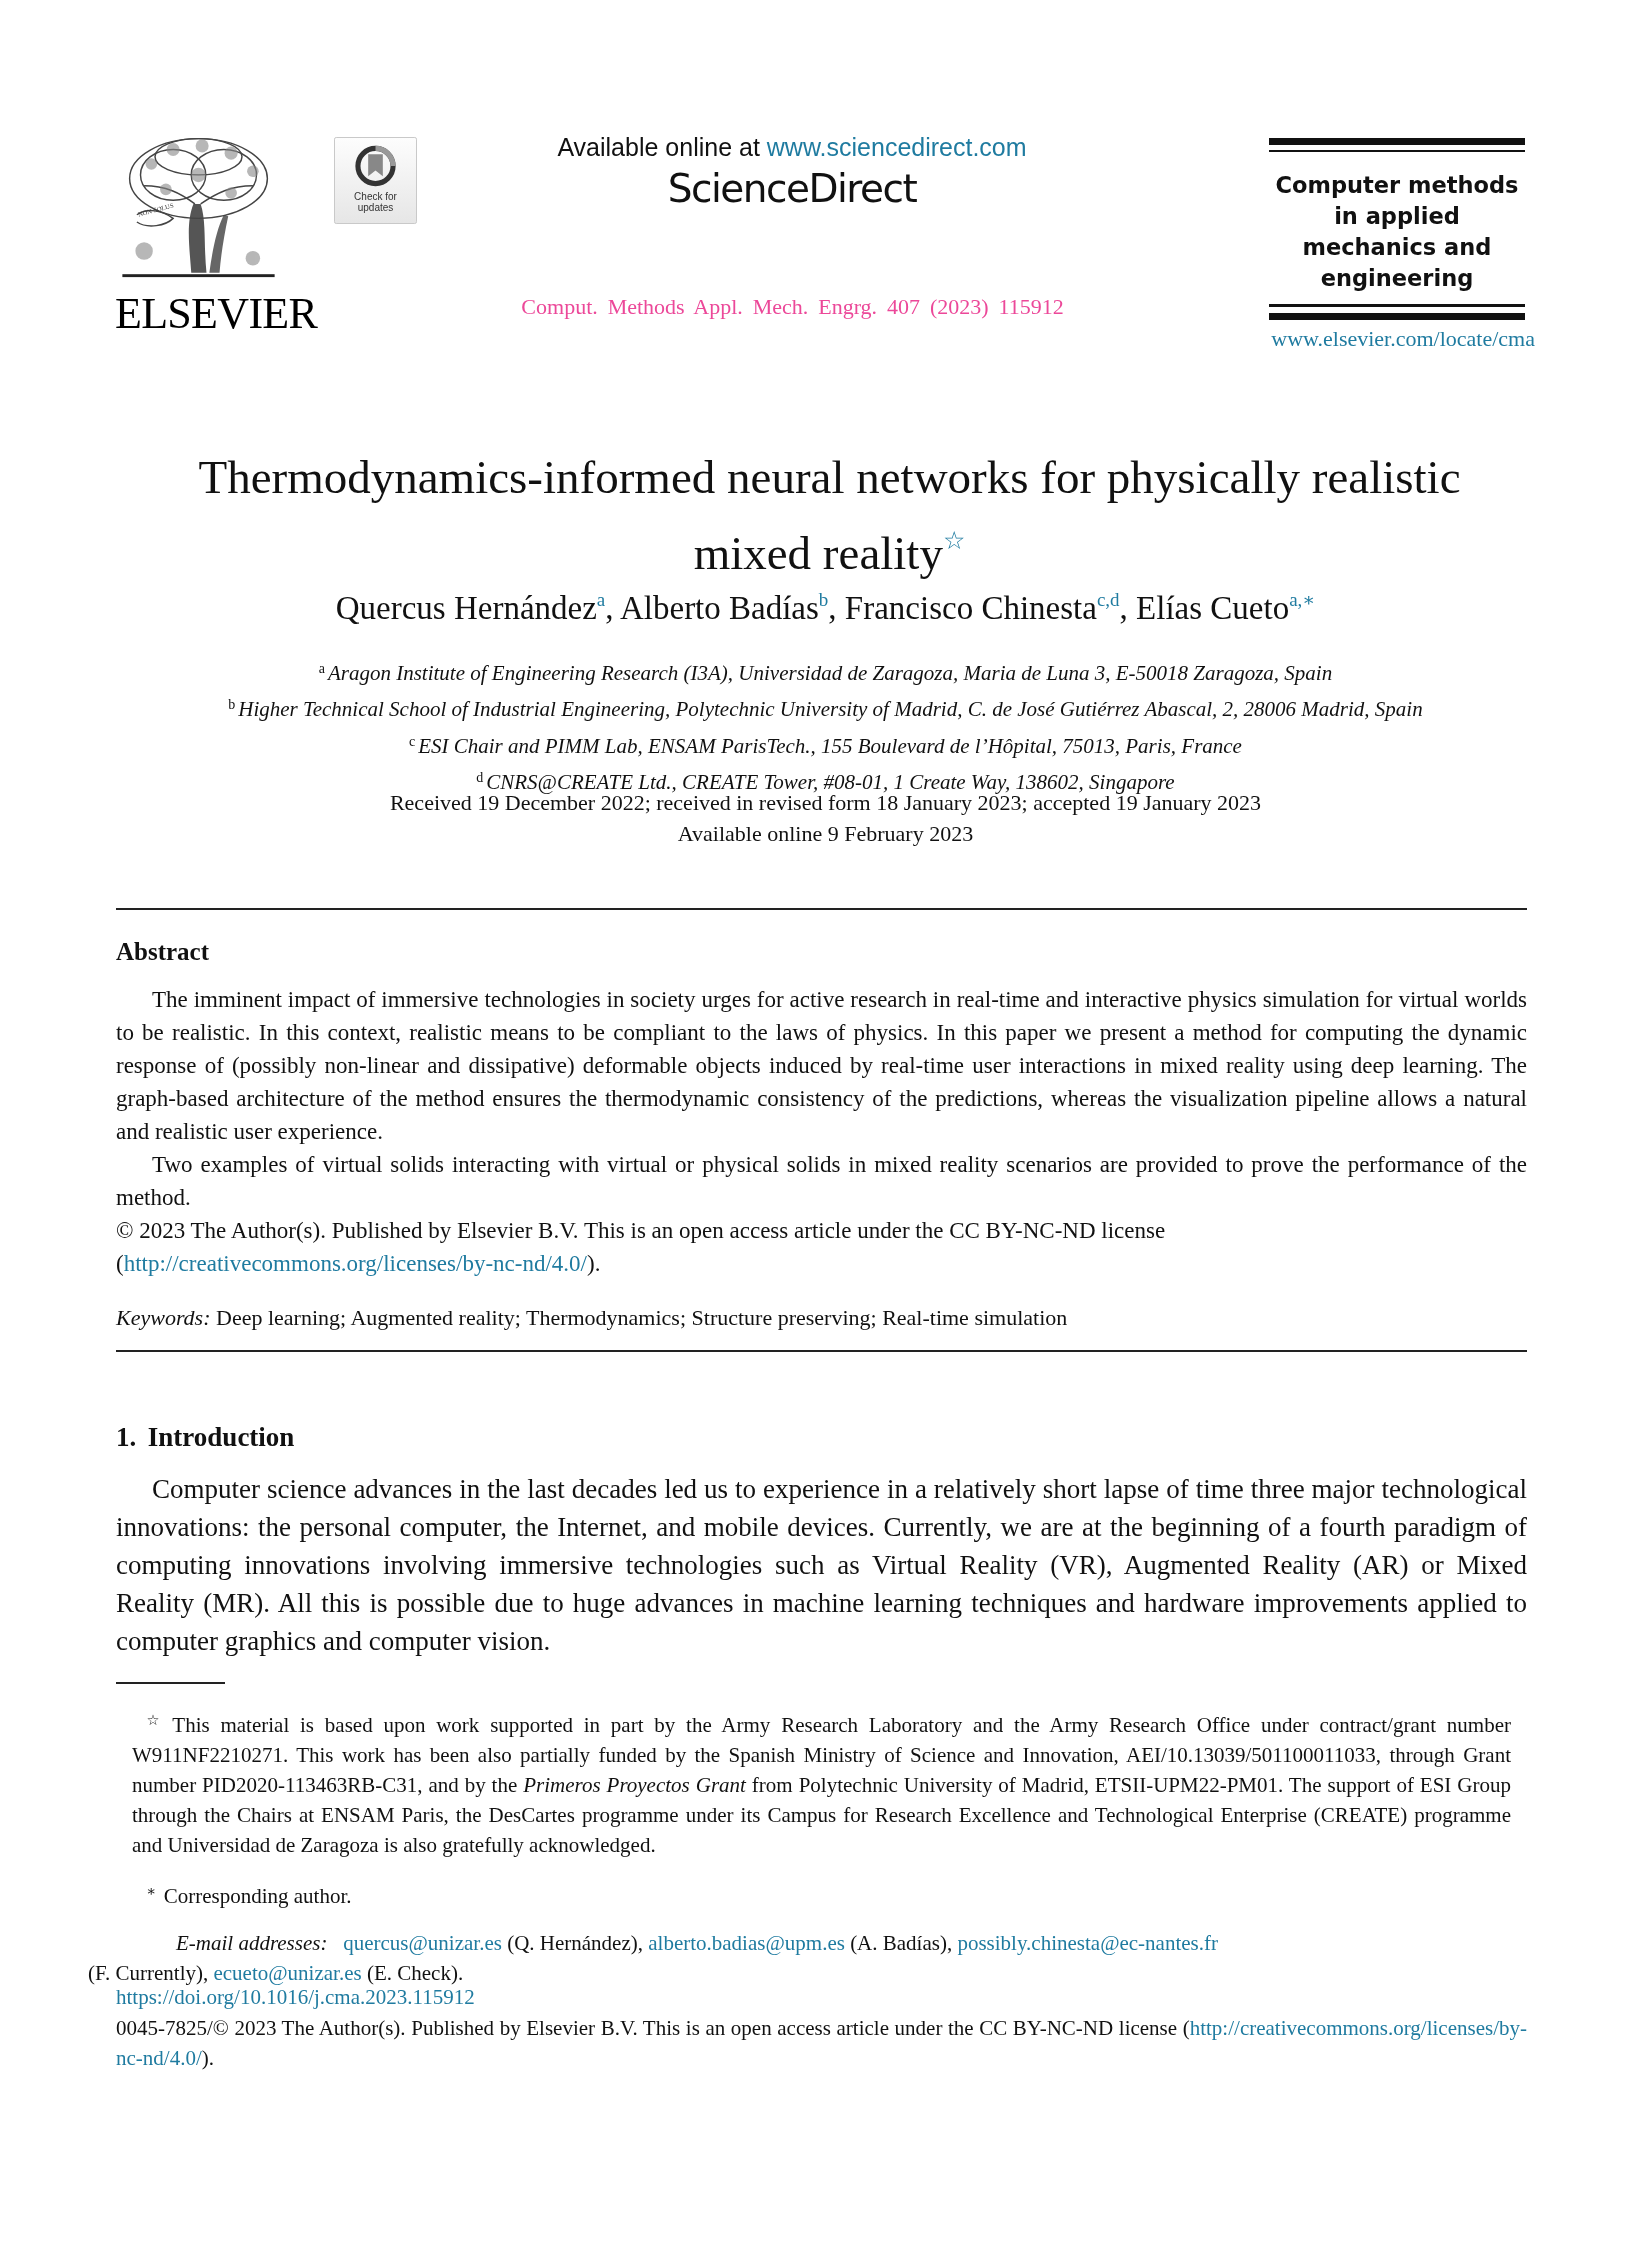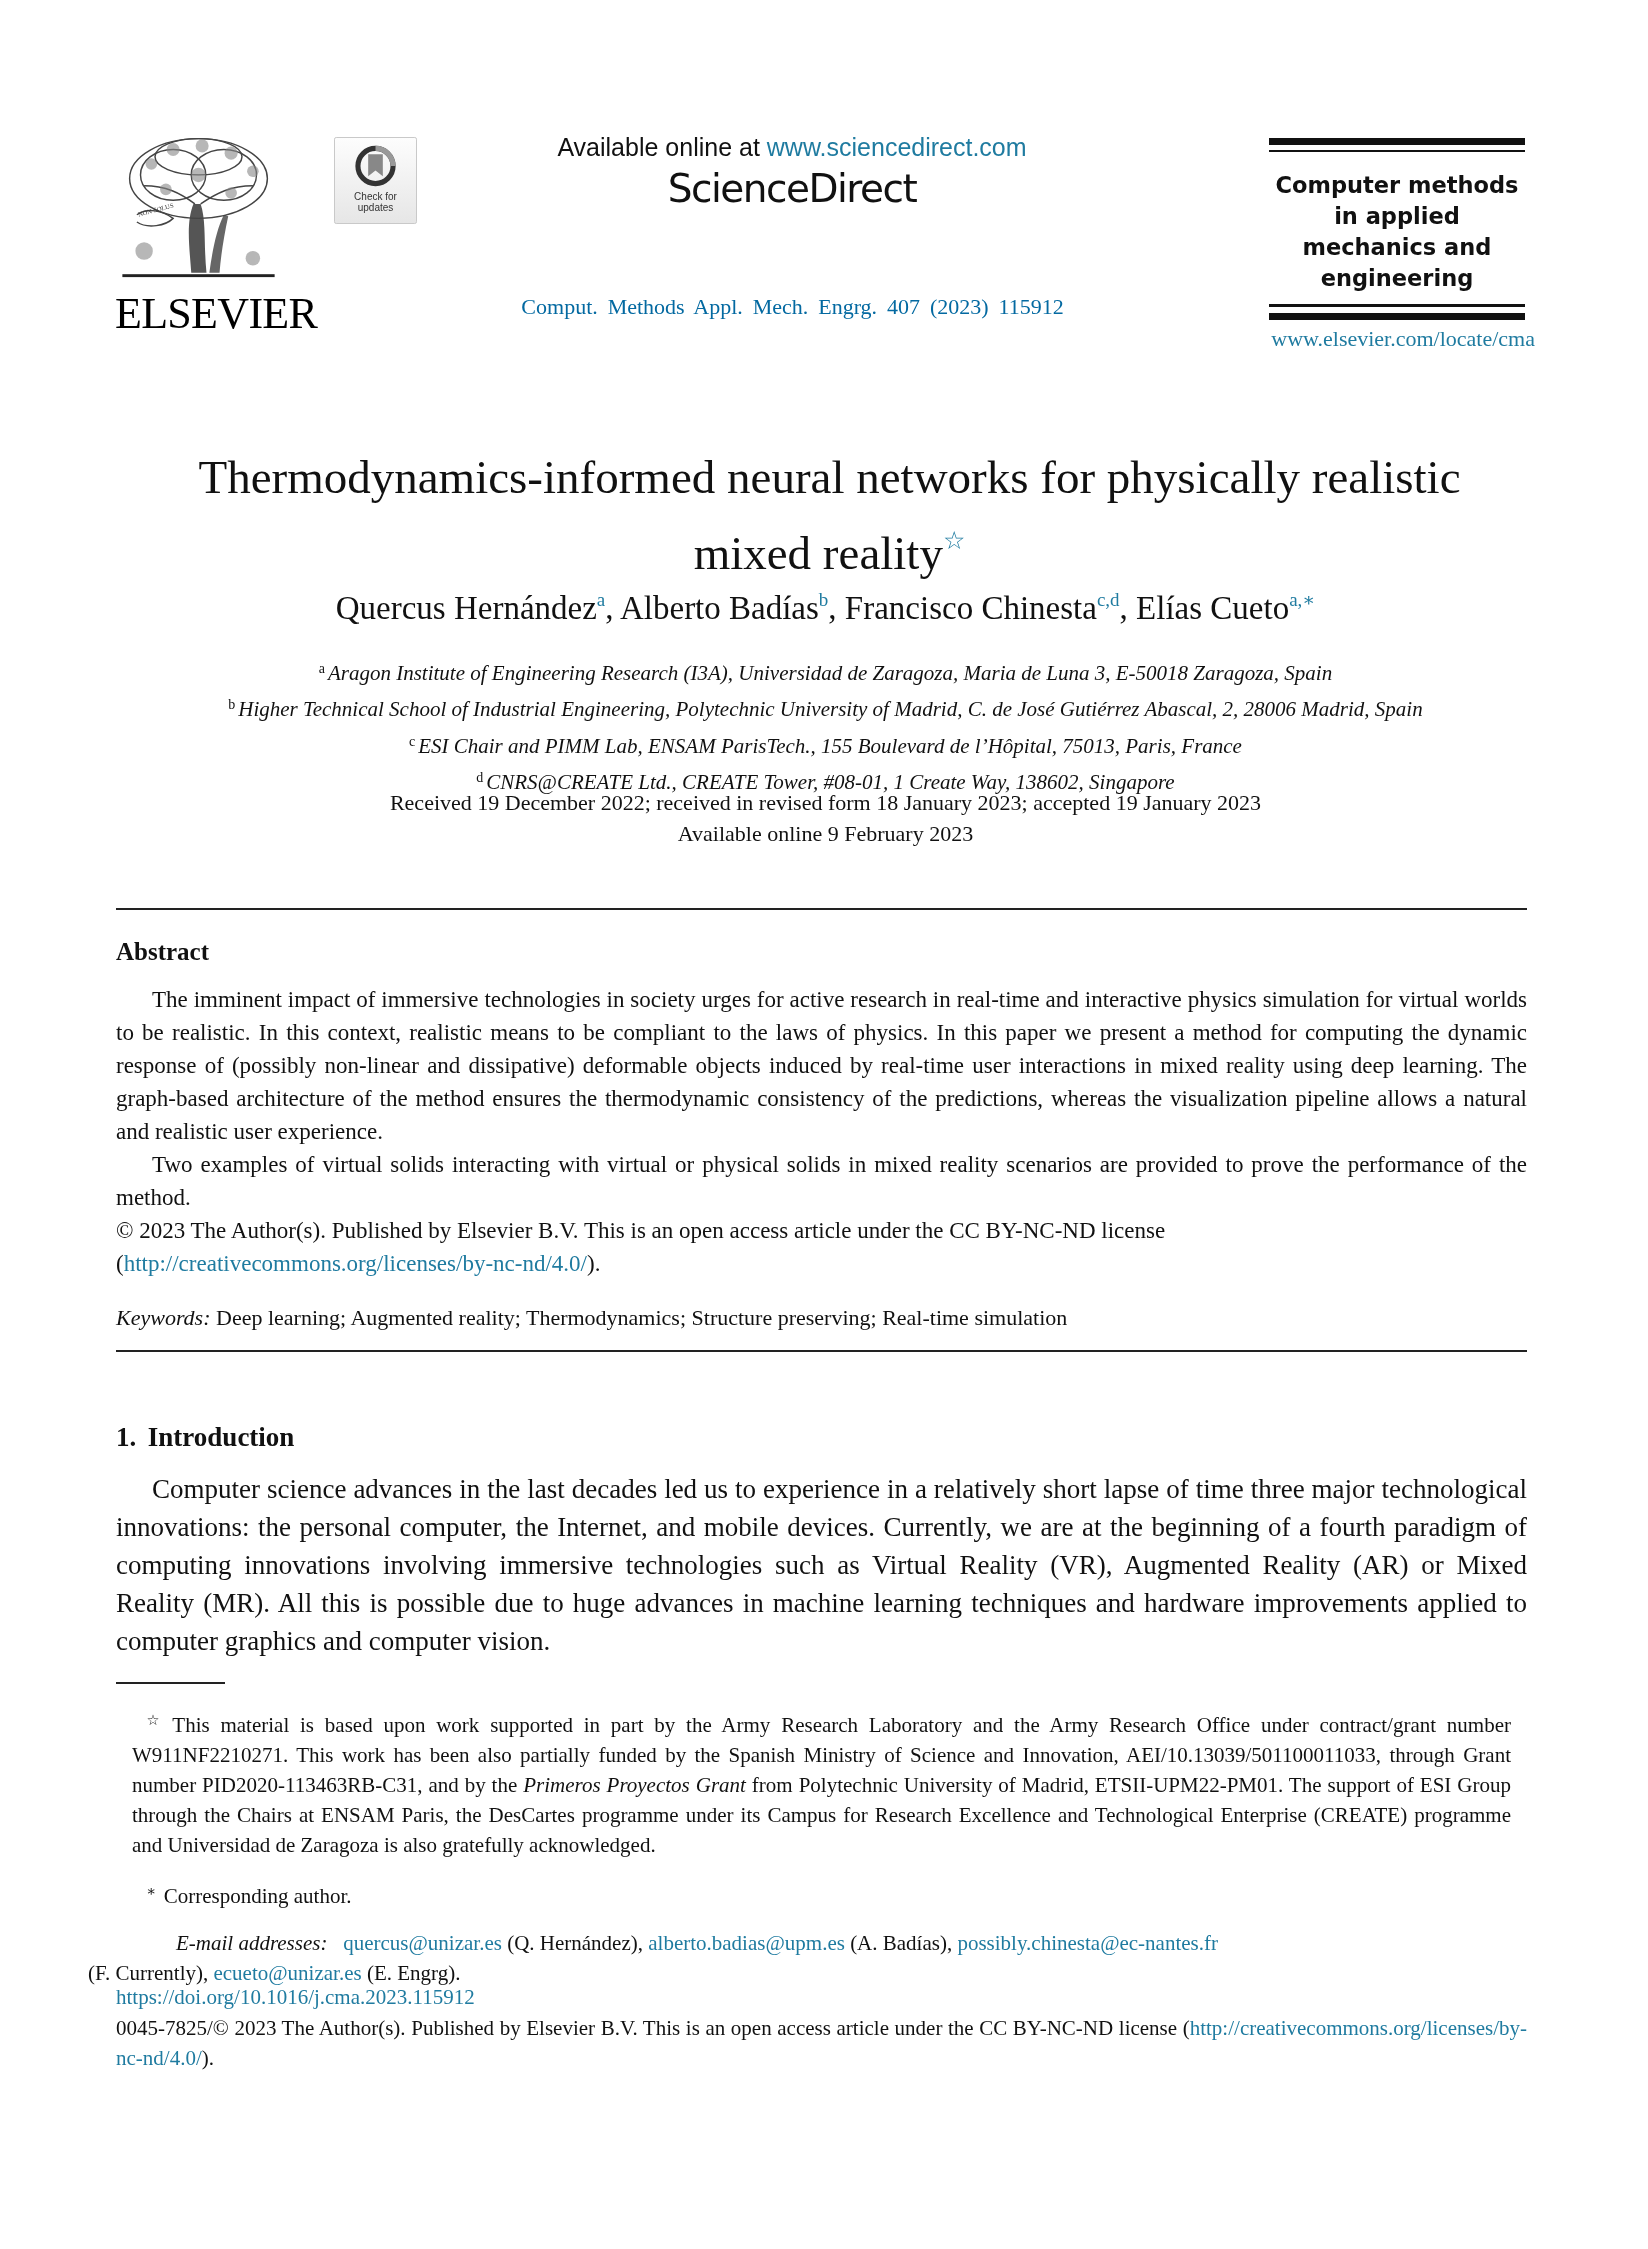--- a/index.html
+++ b/index.html
@@ -27,21 +27,21 @@
   #sd-available {
     left: 465px; top: 133px; width: 654px; text-align: center;
     font-family: "Liberation Sans", sans-serif; font-size: 25px; color: #111;
   }
   #sd-brand {
     left: 465px; top: 166px; width: 654px; text-align: center;
     font-family: "DejaVu Sans", sans-serif; font-weight: normal; font-size: 39px; letter-spacing: -1.5px; color: #111;
   }
   #journal-ref {
     left: 407px; top: 294px; width: 771px; text-align: center;
-    font-size: 22px; color: #0369a1; word-spacing: 4.4px;
+    font-size: 22px; color: #ec4899; word-spacing: 4.4px;
   }
   #journal-box { left: 1269px; top: 138px; width: 256px; height: 182px; }
   #journal-box .rule-thick { position:absolute; left:0; width:256px; height:6.5px; background:#111; }
   #journal-box .rule-thin { position:absolute; left:0; width:256px; height:2.9px; background:#111; }
   #journal-box .jtitle {
     position: absolute; left: 0; top: 32px; width: 256px; text-align: center;
     font-family: "DejaVu Sans", sans-serif; font-weight: bold; font-size: 22.5px; line-height: 31px; color: #111;
   }
   #journal-url {
     left: 1222px; top: 326px; width: 313px; text-align: right;
@@ -226,21 +226,21 @@
 <div id="fn-rule" class="abs"></div>
 <div id="footnotes" class="abs">
   <p class="fn-star">
     <span class="fn-mark">☆</span><span>This material is based upon work supported in part by the Army Research Laboratory and the Army Research Office under contract/grant number W911NF2210271. This work has been also partially funded by the Spanish Ministry of Science and Innovation, AEI/10.13039/501100011033, through Grant number PID2020-113463RB-C31, and by the </span><em>Primeros Proyectos Grant</em><span> from Polytechnic University of Madrid, ETSII-UPM22-PM01. The support of ESI Group through the Chairs at ENSAM Paris, the DesCartes programme under its Campus for Research Excellence and Technological Enterprise (CREATE) programme and Universidad de Zaragoza is also gratefully acknowledged.</span>
   </p>
   <p class="fn-corr">
     <span class="fn-mark">∗</span><span>Corresponding author.</span>
   </p>
   <p class="fn-email">
     <em>E-mail addresses:</em>&nbsp;&nbsp;
-    <a class="link">quercus@unizar.es</a><span> (Q. Hernández), </span><a class="link">alberto.badias@upm.es</a><span> (A. Badías), </span><a class="link">possibly.chinesta@ec-nantes.fr</a><br><span style="margin-left:-44px"> (F. Currently), </span><a class="link">ecueto@unizar.es</a><span> (E. Engrg).</span>
+    <a class="link">quercus@unizar.es</a><span> (Q. Hernández), </span><a class="link">alberto.badias@upm.es</a><span> (A. Badías), </span><a class="link">possibly.chinesta@ec-nantes.fr</a><br><span style="margin-left:-44px"> (F. Currently), </span><a class="link">ecueto@unizar.es</a><span> (E. Check).</span>
   </p>
 </div>
 
 <a id="doi" class="abs link">https://doi.org/10.1016/j.cma.2023.115912</a>
 <div id="copyright-footer" class="abs">
   <span>0045-7825/© 2023 The Author(s). Published by Elsevier B.V. This is an open access article under the CC BY-NC-ND license (</span><a class="link">http://creativecommons.org/licenses/by-nc-nd/4.0/</a><span>).</span>
 </div>
 
 
 </body></html>

